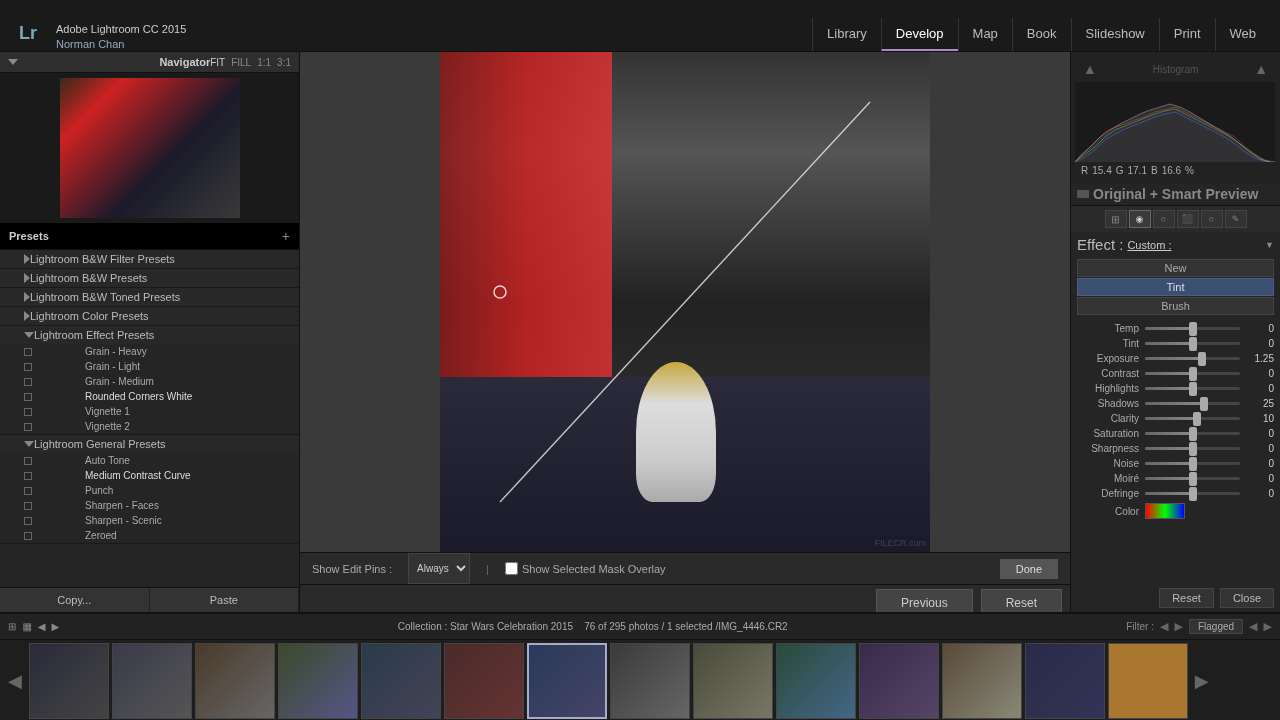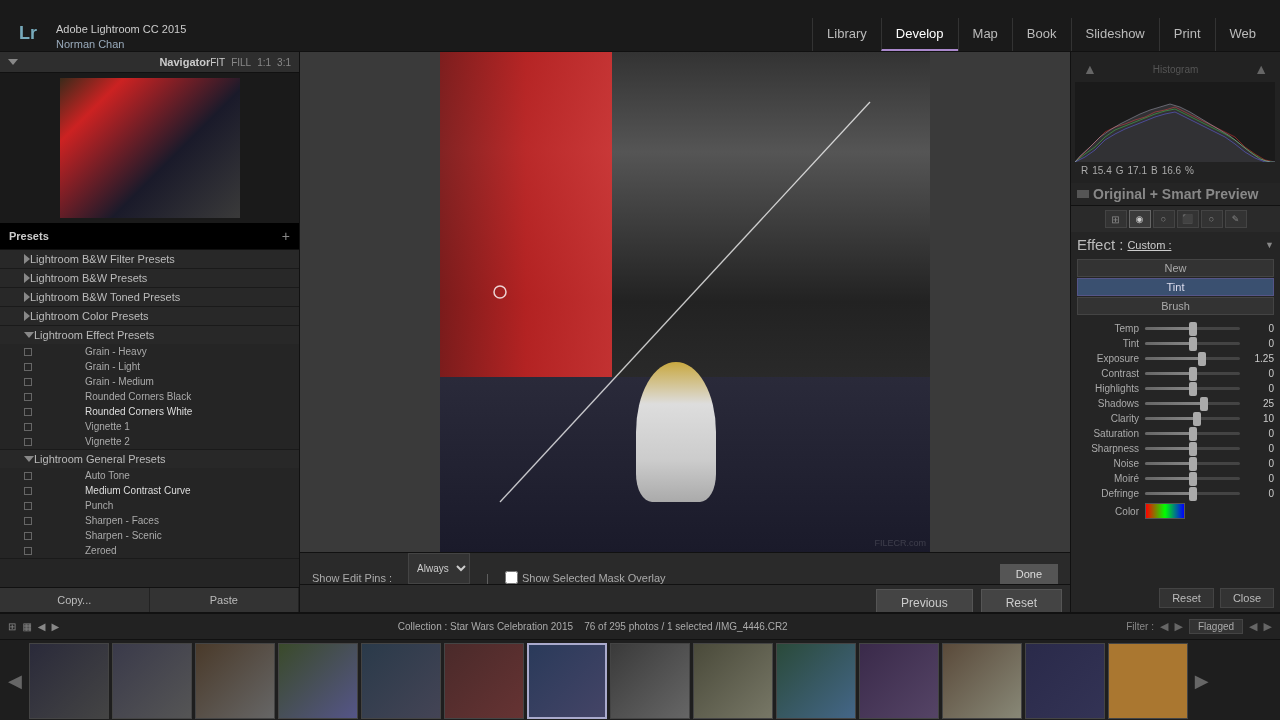--- a/index.html
+++ b/index.html
@@ -45,21 +45,21 @@
 
     
     #canvas-area { flex: 1; background: #3a3a3a; display: flex; flex-direction: column; position: relative; overflow: hidden; }
     #canvas-inner { flex: 1; display: flex; align-items: center; justify-content: center; position: relative; }
     #main-image { width: 490px; height: 500px; background: #444; position: relative; overflow: hidden; }
     
     
     #curve-overlay { position: absolute; top: 0; left: 0; width: 100%; height: 100%; }
     
     
-    #edit-pins-bar { height: 32px; background: #2a2a2a; display: flex; align-items: flex-end; padding: 0 12px; gap: 16px; border-top: 1px solid #111; }
+    #edit-pins-bar { height: 32px; background: #2a2a2a; display: flex; align-items: center; padding: 0 12px; gap: 16px; border-top: 1px solid #111; }
     #edit-pins-bar .label { color: #aaa; font-size: 11px; }
     #edit-pins-bar select { background: #333; color: #ccc; border: 1px solid #444; font-size: 10px; padding: 8px 4px; }
     .checkbox-label { display: flex; align-items: center; gap: 4px; color: #aaa; font-size: 11px; }
     .checkbox-label input[type=checkbox] { accent-color: #888; }
     #done-btn { margin-left: auto; background: #555; color: #ddd; border: none; padding: 4px 16px; cursor: pointer; font-size: 11px; }
     #prev-reset-bar { display: flex; justify-content: flex-end; padding: 4px 8px; gap: 8px; background: #2a2a2a; border-top: 1px solid #111; }
     #previous-btn, #reset-btn-center { background: #444; color: #ccc; border: 1px solid #555; padding: 6px 24px; cursor: pointer; font-size: 12px; }
 
     
     #right-panel { width: 210px; background: #252525; display: flex; flex-direction: column; border-left: 1px solid #111; overflow-y: auto; }
@@ -241,24 +241,20 @@
               <span class="dot"></span>
               <span class="name">Grain - Heavy</span>
             </div>
           <div class="preset-item">
               <span class="dot"></span>
               <span class="name">Grain - Light</span>
             </div>
           <div class="preset-item">
               <span class="dot"></span>
               <span class="name">Grain - Medium</span>
-            </div>
-          <div class="preset-item">
-              <span class="dot"></span>
-              <span class="name">Rounded Corners Black</span>
             </div>
           <div class="preset-item highlighted">
               <span class="dot"></span>
               <span class="name">Rounded Corners White</span>
             </div>
           <div class="preset-item">
               <span class="dot"></span>
               <span class="name">Vignette 1</span>
             </div>
           <div class="preset-item">

